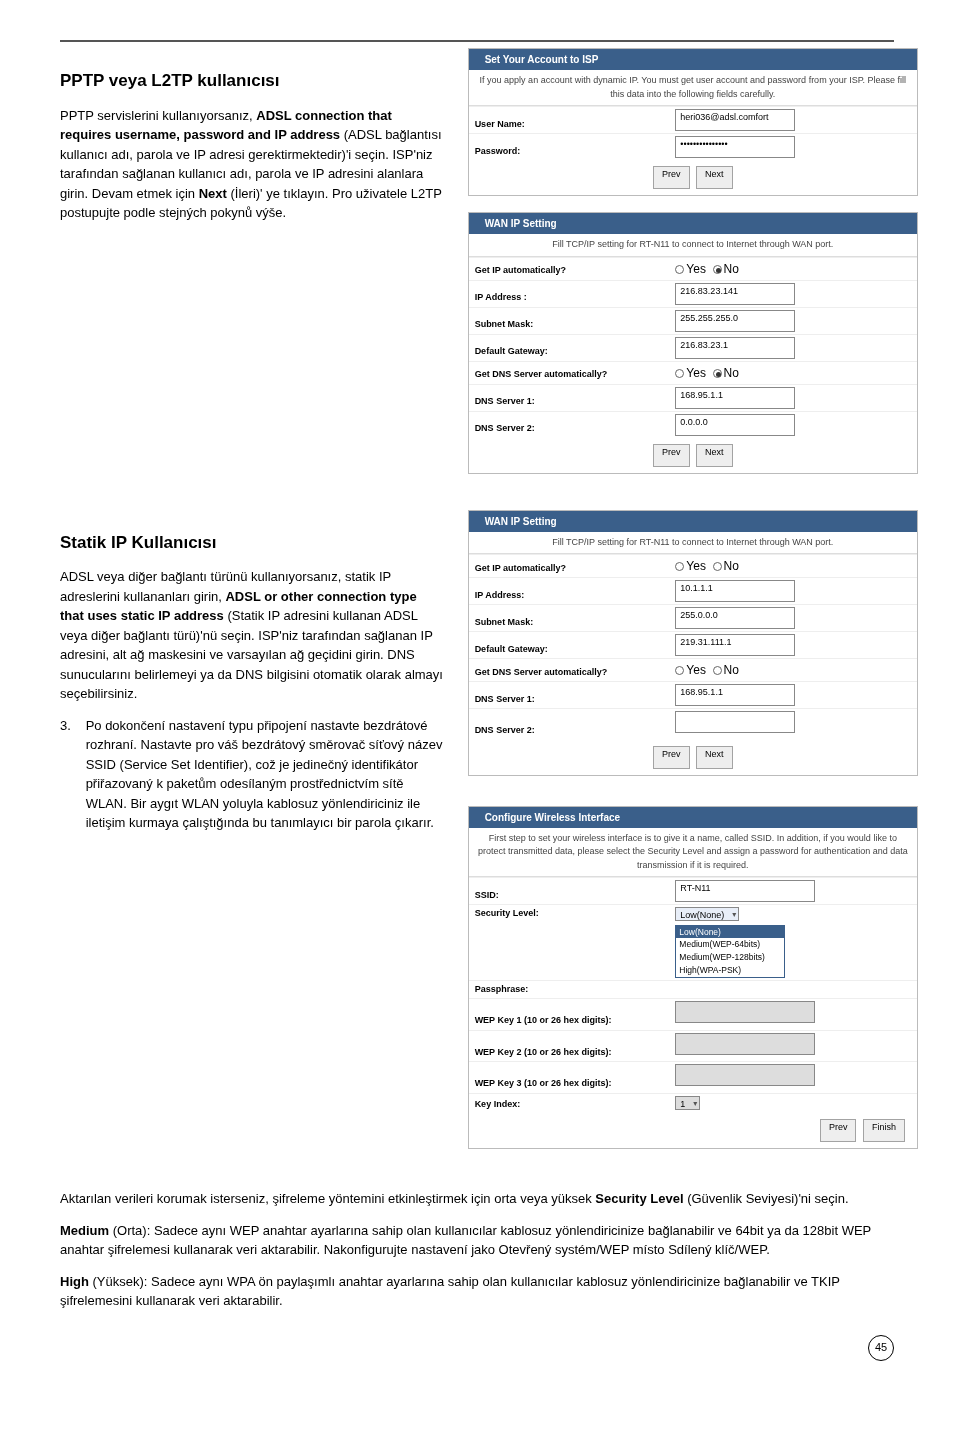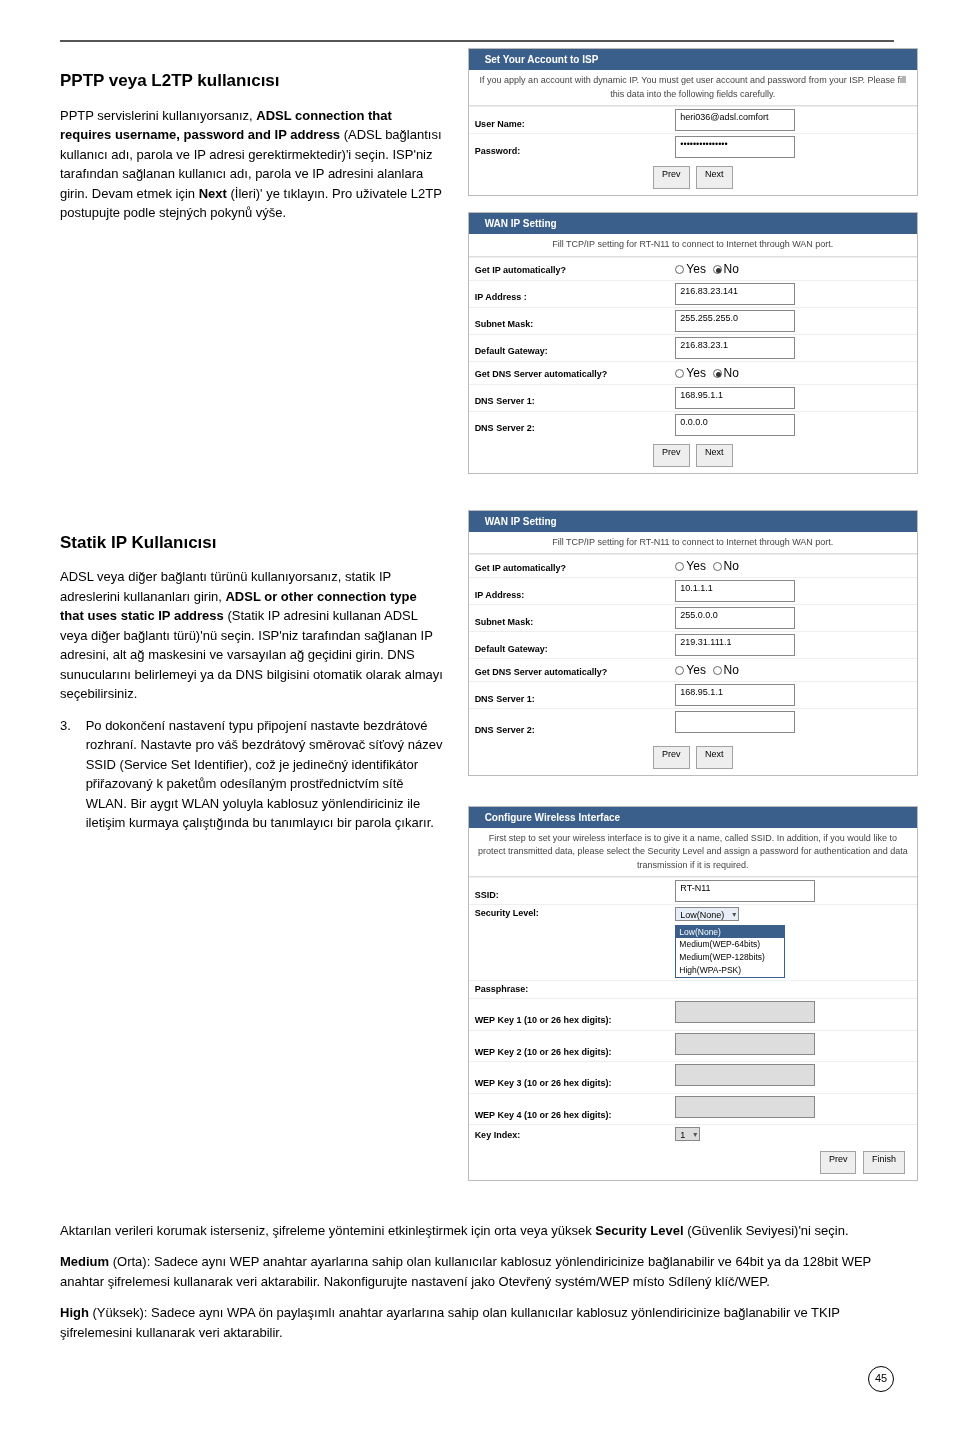--- a/index.html
+++ b/index.html
@@ -200,24 +200,20 @@
         </div>
       <div class="panel-row">
           <div class="lbl">WEP Key 2 (10 or 26 hex digits):</div>
           <div class="val"><span class="fake-input" style="background:#ddd;min-width:140px"></span></div>
         </div>
       <div class="panel-row">
           <div class="lbl">WEP Key 3 (10 or 26 hex digits):</div>
           <div class="val"><span class="fake-input" style="background:#ddd;min-width:140px"></span></div>
         </div>
       <div class="panel-row">
-          <div class="lbl">WEP Key 4 (10 or 26 hex digits):</div>
-          <div class="val"><span class="fake-input" style="background:#ddd;min-width:140px"></span></div>
-        </div>
-      <div class="panel-row">
           <div class="lbl">Key Index:</div>
           <div class="val"><span class="fake-select" style="background:#ddd">1</span></div>
         </div>
       <div class="btn-row" style="text-align:right; padding-right:10px;">
         <span class="fake-btn">Prev</span>
         <span class="fake-btn">Finish</span>
       </div>
     </div>
   </div>
 </div>

